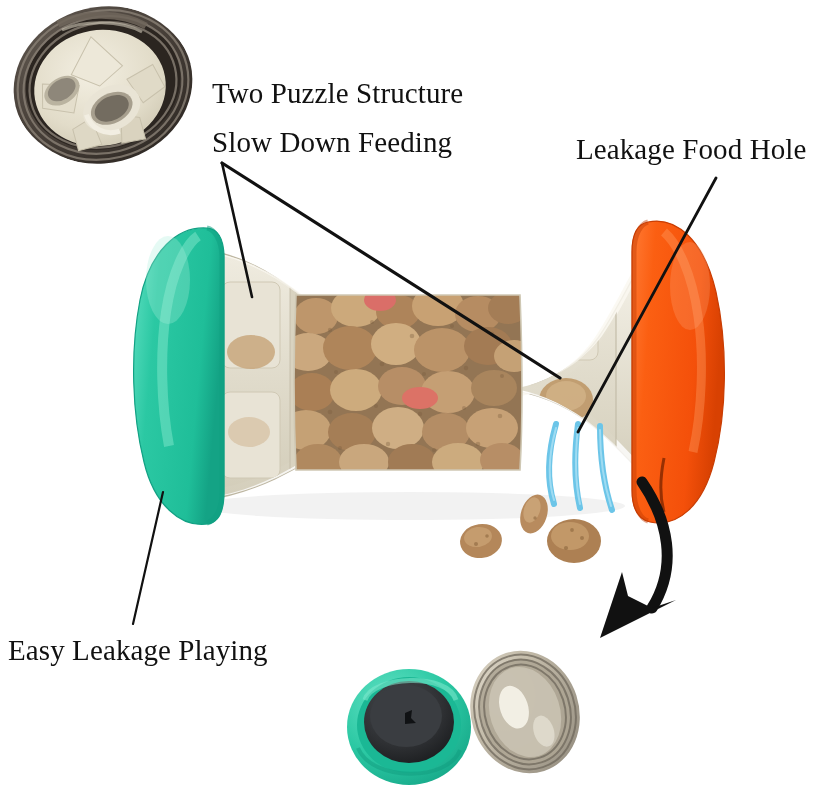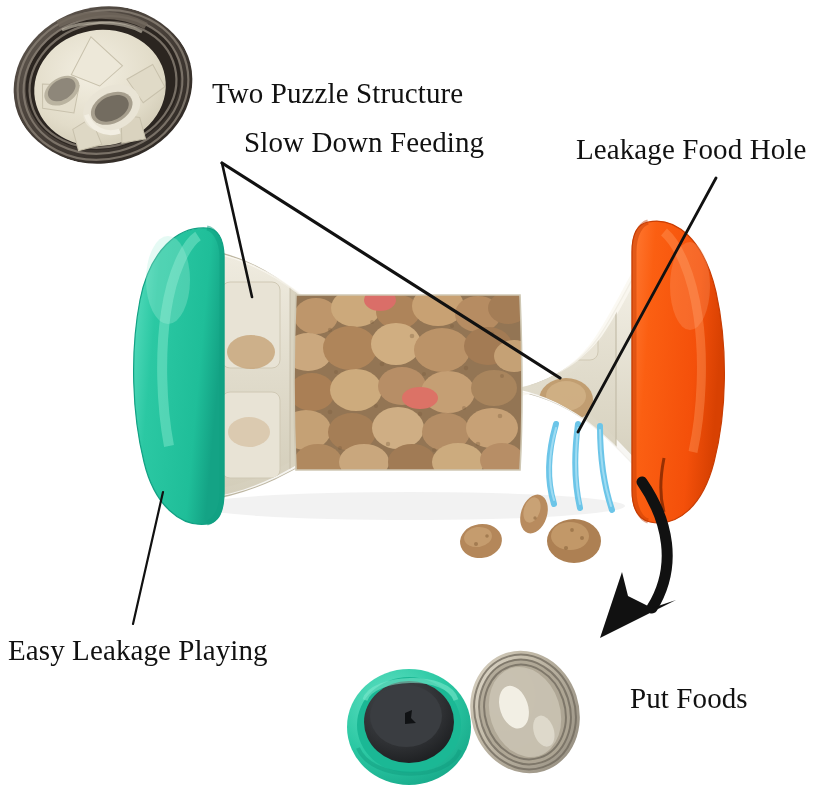--- a/index.html
+++ b/index.html
@@ -2,21 +2,21 @@
 <html><head>
 <meta charset="utf-8">
 <style>
   html,body{margin:0;padding:0;background:#ffffff;}
   body{width:829px;height:800px;overflow:hidden;font-family:"Liberation Sans",sans-serif;}
   #stage{position:relative;width:829px;height:800px;background:#fff;}
 
   .lbl{position:absolute;color:#111;font-family:Liberation Serif, serif;
        font-weight:400;white-space:nowrap;letter-spacing:.1px;}
   #lbl-two{left:212px;top:77px;font-size:29px;}
-  #lbl-slow{left:212px;top:126px;font-size:29px;margin-left:32px;}
+  #lbl-slow{left:212px;top:126px;font-size:29px;}
   #lbl-leak{left:576px;top:133px;font-size:29px;}
   #lbl-easy{left:8px;top:634px;font-size:29px;}
   #lbl-put{left:630px;top:682px;font-size:29px;}
 
   svg.layer{position:absolute;left:0;top:0;width:829px;height:800px;overflow:visible;}
   #art{pointer-events:none;}
 </style>
 </head>
 <body>
 
@@ -349,15 +349,14 @@
   </svg>
 
   <div class="lbl" id="lbl-two">Two Puzzle Structure</div>
 
   <div class="lbl" id="lbl-slow">Slow Down Feeding</div>
 
   <div class="lbl" id="lbl-leak">Leakage Food Hole</div>
 
   <div class="lbl" id="lbl-easy">Easy Leakage Playing</div>
 
-  <div class="lbl" id="lbl-put">Put Foods</div>
 
 </div>
 
 </body></html>

